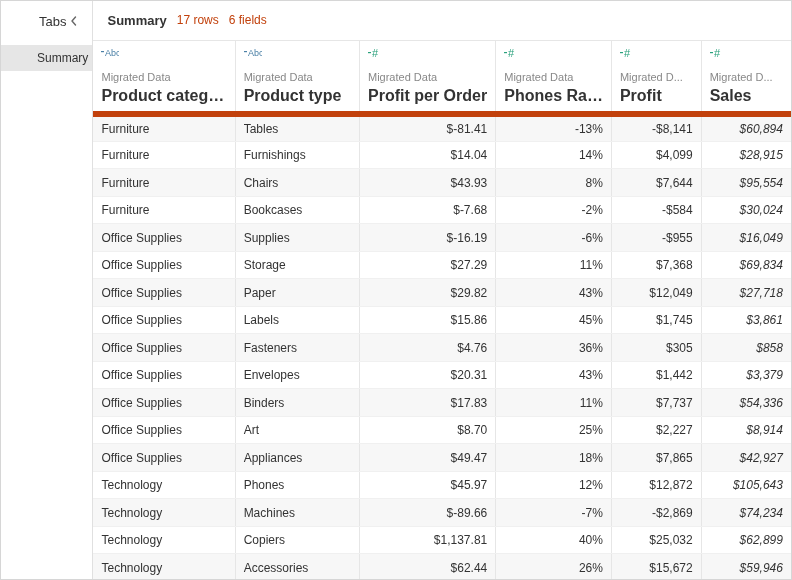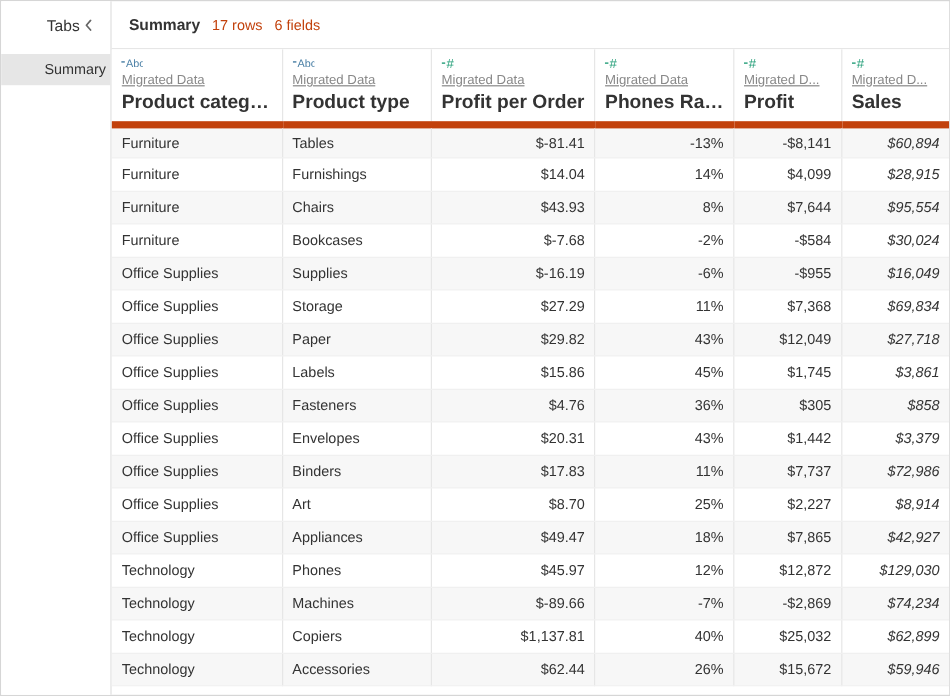--- a/index.html
+++ b/index.html
@@ -89,21 +89,21 @@
     font-weight: 400;
   }
   thead th:last-child { border-right: none; }
   .type-ind {
     font-size: 10px;
     line-height: 10px;
     height: 12px;
   }
   .type-text { color: #4b80a6; }
   .type-num  { color: #2aa17c; font-size: 12px; }
-  .col-src { color: #888; font-size: 11px; margin-top: 2px; white-space: nowrap; overflow:hidden; text-overflow: ellipsis; text-decoration: underline;}
+  .col-src { color: #888; font-size: 11px; margin-top: 12px; white-space: nowrap; overflow:hidden; text-overflow: ellipsis;}
   .col-name { color: #333; font-size: 16px; margin-top: 4px; font-weight: 600; white-space: nowrap; overflow:hidden; text-overflow: ellipsis;}
 
   
   tbody td {
     padding: 0 8px;
     height: 27.5px;
     border-right: 1px solid #e6e6e6;
     border-bottom: 1px solid #f0f0f0;
     font-size: 12px;
     color: #333;
@@ -283,21 +283,21 @@
               <td class="num">43%</td>
               <td class="num">$1,442</td>
               <td class="num">$3,379</td>
             </tr>
             <tr>
               <td>Office Supplies</td>
               <td>Binders</td>
               <td class="num">$17.83</td>
               <td class="num">11%</td>
               <td class="num">$7,737</td>
-              <td class="num">$72,986</td>
+              <td class="num">$54,336</td>
             </tr>
             <tr>
               <td>Office Supplies</td>
               <td>Art</td>
               <td class="num">$8.70</td>
               <td class="num">25%</td>
               <td class="num">$2,227</td>
               <td class="num">$8,914</td>
             </tr>
             <tr>
@@ -307,21 +307,21 @@
               <td class="num">18%</td>
               <td class="num">$7,865</td>
               <td class="num">$42,927</td>
             </tr>
             <tr>
               <td>Technology</td>
               <td>Phones</td>
               <td class="num">$45.97</td>
               <td class="num">12%</td>
               <td class="num">$12,872</td>
-              <td class="num">$129,030</td>
+              <td class="num">$105,643</td>
             </tr>
             <tr>
               <td>Technology</td>
               <td>Machines</td>
               <td class="num">$-89.66</td>
               <td class="num">-7%</td>
               <td class="num">-$2,869</td>
               <td class="num">$74,234</td>
             </tr>
             <tr>

